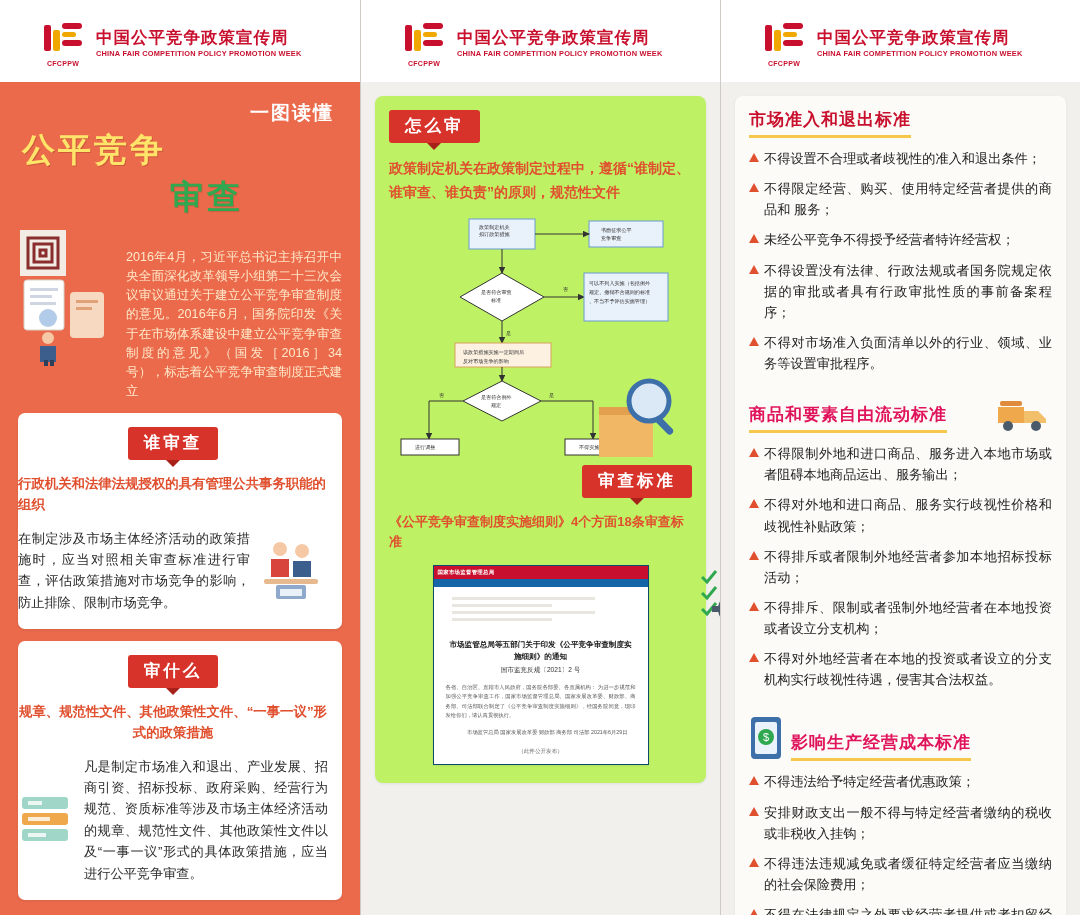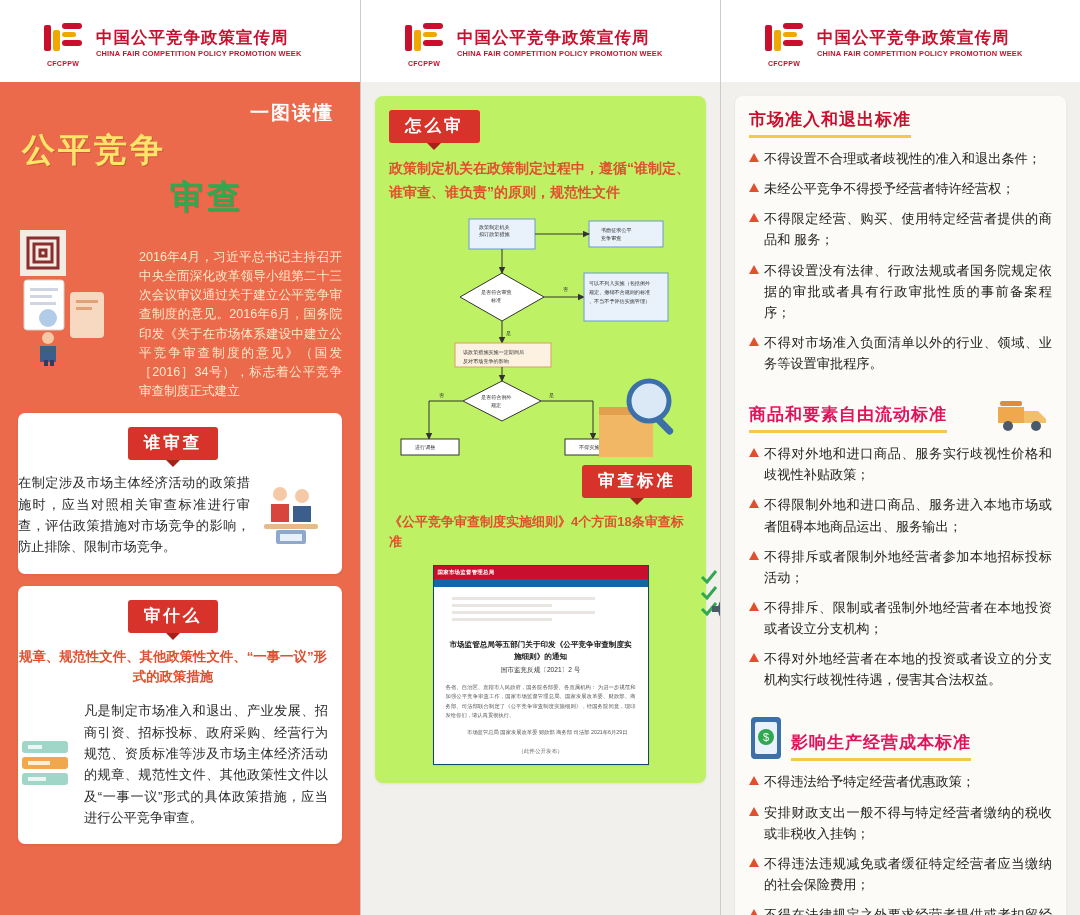--- a/index.html
+++ b/index.html
@@ -73,21 +73,21 @@
   .t-main{
     font-size:33px;font-weight:bold;color:#ffe46a;letter-spacing:3px;
     margin:2px 0 0 4px;text-shadow:1px 1px 0 rgba(120,30,10,.25);
   }
   .t-sub{
     font-size:33px;font-weight:bold;color:#2fa84f;letter-spacing:4px;
     text-align:center;margin:2px 0 0 54px;
     text-shadow:1px 1px 0 rgba(0,0,0,.12);
   }
   .intro-wrap{
-    display:flex;align-items:flex-start;margin-top:6px;gap:13px;
+    display:flex;align-items:flex-start;margin-top:6px;
   }
   .illus1{
     width:104px;height:140px;flex:0 0 auto;position:relative;
   }
   .intro-text{
     color:#ffe9c9;font-size:12.6px;line-height:1.52;
     margin-left:4px;margin-top:22px;text-align:justify;
   }
 
   
@@ -234,20 +234,21 @@
             </g>
           </svg>
         </div>
         <div class="intro-text">2016年4月，习近平总书记主持召开中央全面深化改革领导小组第二十三次会议审议通过关于建立公平竞争审查制度的意见。2016年6月，国务院印发《关于在市场体系建设中建立公平竞争审查制度的意见》（国发［2016］34号），标志着公平竞争审查制度正式建立</div>
       </div>
 
       <div class="card">
         <div class="ribbon-center">
           <span class="ribbon">谁审查</span>
         </div>
+        <div class="card-lead">行政机关和法律法规授权的具有管理公共事务职能的组织</div>
         <div class="row-illus">
           <div class="txt">在制定涉及市场主体经济活动的政策措施时，应当对照相关审查标准进行审查，评估政策措施对市场竞争的影响，防止排除、限制市场竞争。</div>
           <svg width="74" height="74" viewBox="0 0 74 74">
             <circle cx="26" cy="16" r="7" fill="#f6c9a6"></circle>
             <path d="M17 26h18v18H17z" fill="#d8453c"></path>
             <circle cx="48" cy="18" r="7" fill="#f6c9a6"></circle>
             <path d="M39 28h18v16H39z" fill="#3b5e8c"></path>
             <rect x="10" y="46" width="54" height="5" rx="2" fill="#e7b98f"></rect>
             <rect x="22" y="52" width="30" height="14" rx="2" fill="#8fa9cc"></rect>
             <rect x="26" y="56" width="22" height="7" fill="#e9f0f8"></rect>
@@ -435,25 +436,25 @@
           <div class="h3-row">
             <span class="h3-title">市场准入和退出标准</span>
           </div>
           <div class="bullets">
             <div class="bullet">
                 <span class="tri"></span>
                 <span class="bt">不得设置不合理或者歧视性的准入和退出条件；</span>
               </div>
             <div class="bullet">
                 <span class="tri"></span>
+                <span class="bt">不得限定经营、购买、使用特定经营者提供的商品和 服务；</span>
+              </div>
+            <div class="bullet">
+                <span class="tri"></span>
                 <span class="bt">未经公平竞争不得授予经营者特许经营权；</span>
-              </div>
-            <div class="bullet">
-                <span class="tri"></span>
-                <span class="bt">不得限定经营、购买、使用特定经营者提供的商品和 服务；</span>
               </div>
             <div class="bullet">
                 <span class="tri"></span>
                 <span class="bt">不得设置没有法律、行政法规或者国务院规定依据的审批或者具有行政审批性质的事前备案程序；</span>
               </div>
             <div class="bullet">
                 <span class="tri"></span>
                 <span class="bt">不得对市场准入负面清单以外的行业、领域、业务等设置审批程序。</span>
               </div>
           </div>
@@ -468,25 +469,25 @@
               <path d="M2 8h26v16H2z" fill="#f0a84c"></path>
               <path d="M28 12h14l8 8v4H28z" fill="#f2c06a"></path>
               <circle cx="12" cy="27" r="5" fill="#4a5a6a"></circle>
               <circle cx="40" cy="27" r="5" fill="#4a5a6a"></circle>
               <rect x="4" y="2" width="22" height="5" rx="2" fill="#e08a3c"></rect>
             </svg>
           </div>
           <div class="bullets">
             <div class="bullet">
                 <span class="tri"></span>
+                <span class="bt">不得限制外地和进口商品、服务进入本地市场或者阻碍本地商品运出、服务输出；</span>
+              </div>
+            <div class="bullet">
+                <span class="tri"></span>
                 <span class="bt">不得对外地和进口商品、服务实行歧视性价格和歧视性补贴政策；</span>
-              </div>
-            <div class="bullet">
-                <span class="tri"></span>
-                <span class="bt">不得限制外地和进口商品、服务进入本地市场或者阻碍本地商品运出、服务输出；</span>
               </div>
             <div class="bullet">
                 <span class="tri"></span>
                 <span class="bt">不得排斥或者限制外地经营者参加本地招标投标活动；</span>
               </div>
             <div class="bullet">
                 <span class="tri"></span>
                 <span class="bt">不得排斥、限制或者强制外地经营者在本地投资或者设立分支机构；</span>
               </div>
             <div class="bullet">

